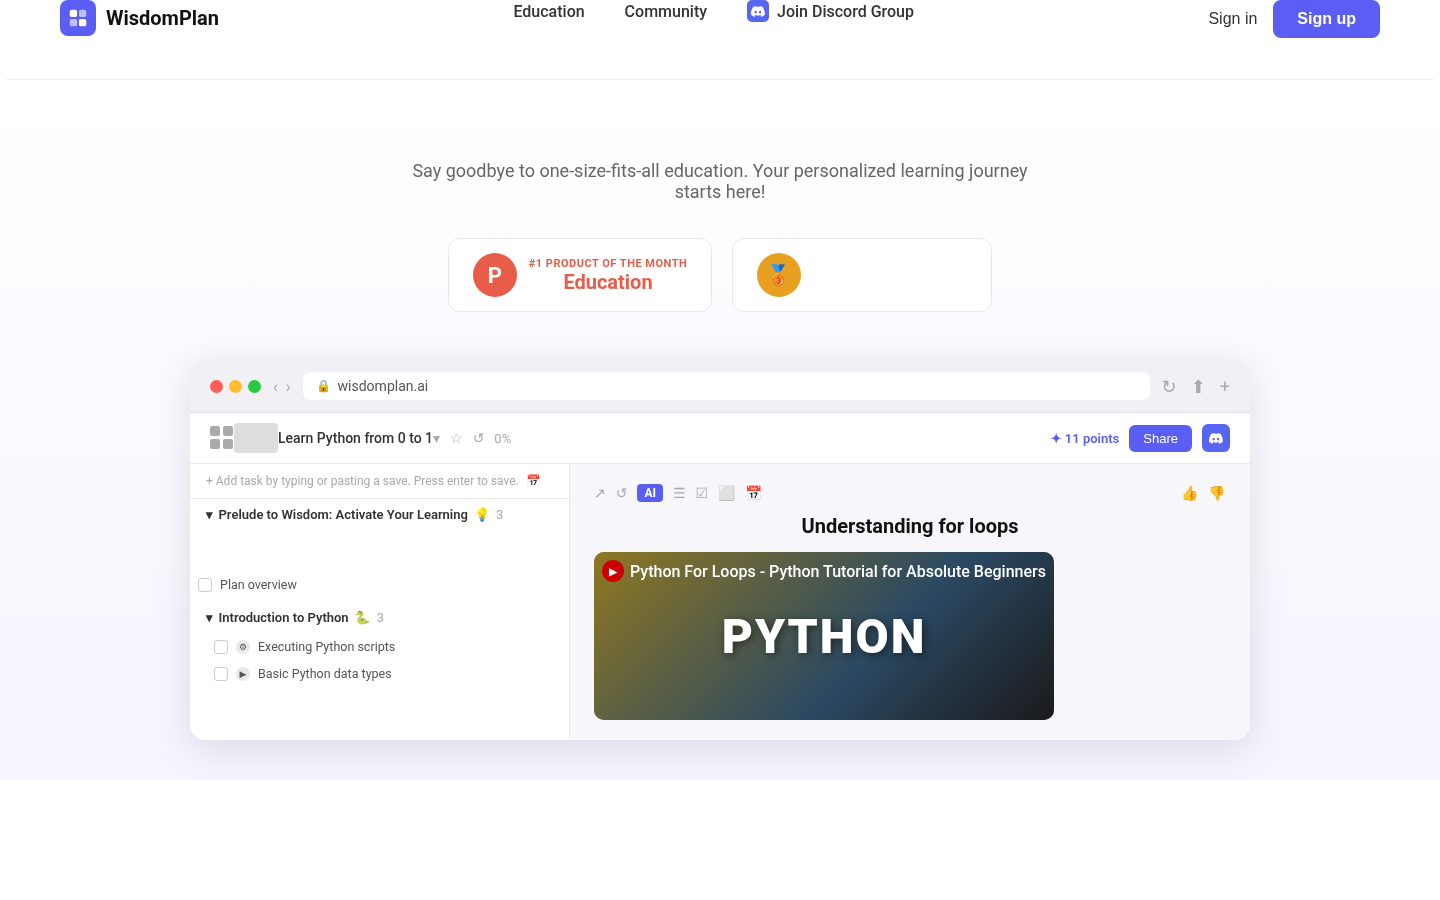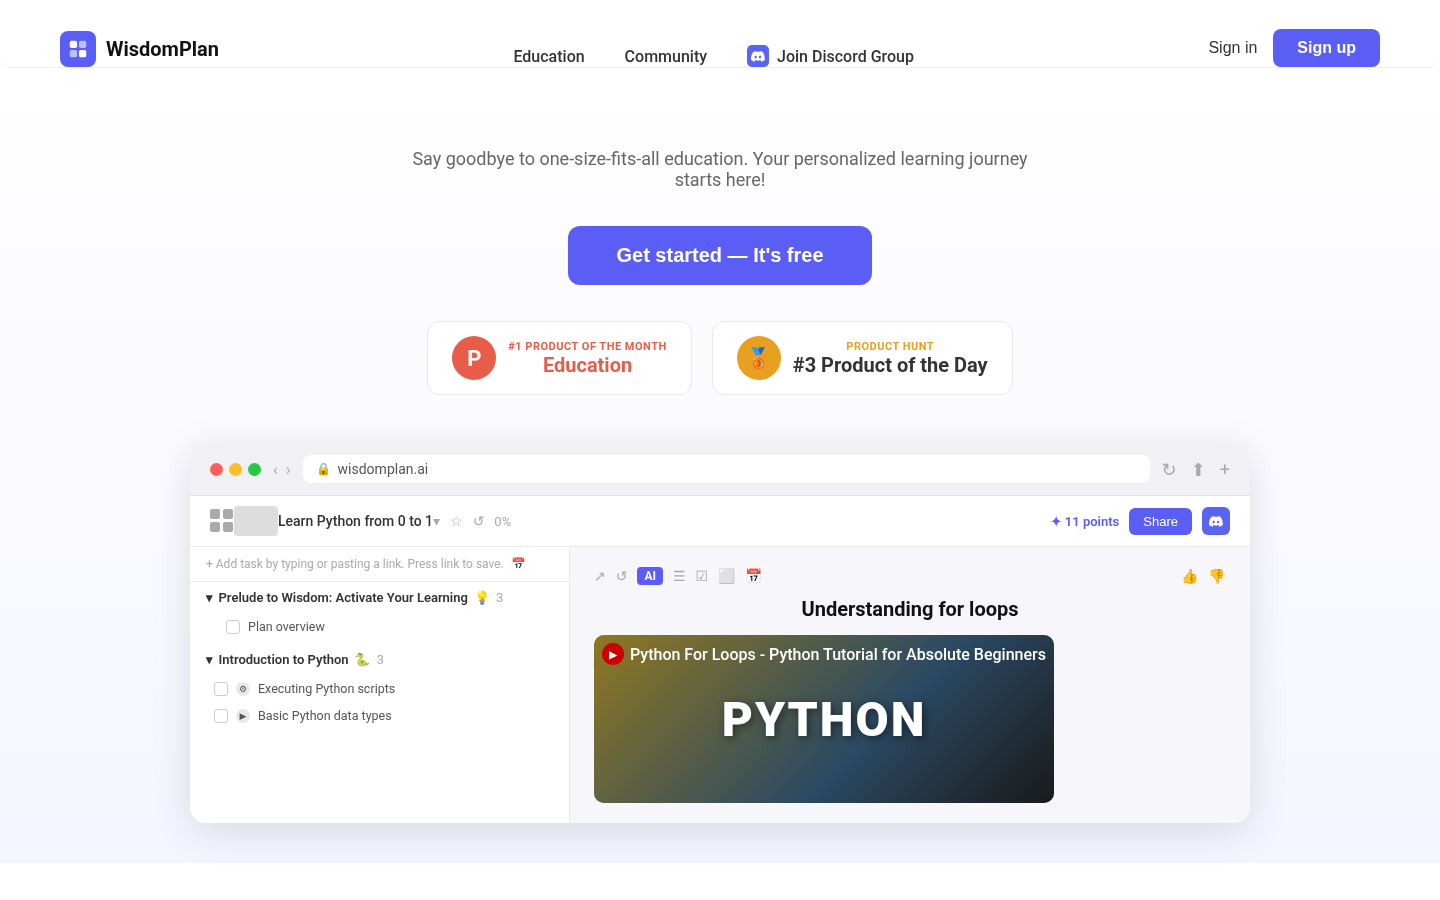--- a/index.html
+++ b/index.html
@@ -7,24 +7,24 @@
       font-family: -apple-system, BlinkMacSystemFont, 'Segoe UI', Roboto, sans-serif;
       background: #ffffff;
       width: 1440px;
       min-height: 900px;
       overflow-x: hidden;
     }
 
     
     nav {
       display: flex;
-      align-items: flex-end;
+      align-items: flex-start;
       justify-content: space-between;
       padding: 0 60px;
-      height: 68px;
+      height: 80px;
       border-bottom: 1px solid #f0f0f0;
       background: #fff;
       border-radius: 10px;
     }
     .nav-logo {
       display: flex;
       align-items: center;
       gap: 10px;
       text-decoration: none;
     }
@@ -363,23 +363,24 @@
       color: #333;
     }
     .section-count {
       color: #aaa;
       font-weight: 400;
     }
     .task-item {
       display: flex;
       align-items: flex-end;
       gap: 8px;
-      padding: 6px 36px;
+      padding: 6px 8px;
       font-size: 12.5px;
       color: #555;
+      margin-top: 41px;
     }
     .task-checkbox {
       width: 14px;
       height: 14px;
       border: 1.5px solid #ccc;
       border-radius: 3px;
       flex-shrink: 0;
     }
     .section-header-2 {
       display: flex;
@@ -534,36 +535,31 @@
   </div>
 
   <div class="nav-right">
     <button class="btn-signin">Sign in</button>
     <button class="btn-signup">Sign up</button>
   </div>
 </nav>
 
 <section class="hero">
   <p class="hero-subtitle">Say goodbye to one-size-fits-all education. Your personalized learning journey starts here!</p>
-  <button class="btn-cta">Get started — It's free</button>
 
   <div class="badges">
     <div class="badge">
       <div class="badge-icon-ph">P</div>
       <div>
         <div class="badge-text-top">#1 PRODUCT OF THE MONTH</div>
         <div class="badge-text-main">Education</div>
       </div>
     </div>
     <div class="badge">
       <div class="badge-icon-medal">🥉</div>
-      <div>
-        <div class="badge-text-top-2">PRODUCT HUNT</div>
-        <div class="badge-text-main-2">#3 Product of the Day</div>
-      </div>
     </div>
   </div>
 
   <div class="browser-wrap">
 
     <div class="browser-bar">
       <div class="browser-dots">
         <div class="dot dot-red"></div>
         <div class="dot dot-yellow"></div>
         <div class="dot dot-green"></div>
@@ -608,21 +604,21 @@
               <path d="M11.85 1.07A11.52 11.52 0 0 0 8.94 0a.04.04 0 0 0-.04.02c-.14.24-.29.56-.4.8a10.65 10.65 0 0 0-3 0 8.03 8.03 0 0 0-.4-.8.04.04 0 0 0-.04-.02 11.48 11.48 0 0 0-2.91 1.07.04.04 0 0 0-.02.01C.3 3.79-.18 6.44.06 9.06c0 .01.01.02.02.03a11.57 11.57 0 0 0 3.44 1.73.04.04 0 0 0 .05-.02c.26-.36.5-.73.7-1.13a.04.04 0 0 0-.02-.05 7.6 7.6 0 0 1-1.08-.51.04.04 0 0 1 0-.07c.07-.06.14-.11.21-.17a.04.04 0 0 1 .04 0c2.26 1.03 4.71 1.03 6.95 0a.04.04 0 0 1 .04 0c.07.06.14.12.21.17a.04.04 0 0 1 0 .07 7.14 7.14 0 0 1-1.09.51.04.04 0 0 0-.02.05c.21.4.45.77.7 1.13a.04.04 0 0 0 .05.02 11.53 11.53 0 0 0 3.45-1.73.04.04 0 0 0 .02-.03c.29-2.98-.48-5.6-2.04-7.98a.03.03 0 0 0-.02-.01ZM4.68 7.44c-.65 0-1.18-.6-1.18-1.33 0-.73.52-1.33 1.18-1.33.66 0 1.19.6 1.18 1.33 0 .74-.52 1.33-1.18 1.33Zm4.36 0c-.65 0-1.18-.6-1.18-1.33 0-.73.52-1.33 1.18-1.33.66 0 1.19.6 1.18 1.33 0 .74-.52 1.33-1.18 1.33Z"></path>
             </svg>
         </div>
       </div>
     </div>
 
     <div class="browser-content">
 
       <div class="sidebar-panel">
         <div class="add-task-bar">
-          <span>+ Add task by typing or pasting a link. Press link to save.</span>
+          <span>+ Add task by typing or pasting a save. Press enter to save.</span>
           <span>📅</span>
         </div>
 
         <div class="section-header">
           <span>▾</span>
           <span>Prelude to Wisdom: Activate Your Learning</span>
           <span>💡</span>
           <span class="section-count">3</span>
         </div>
         <div class="task-item">

